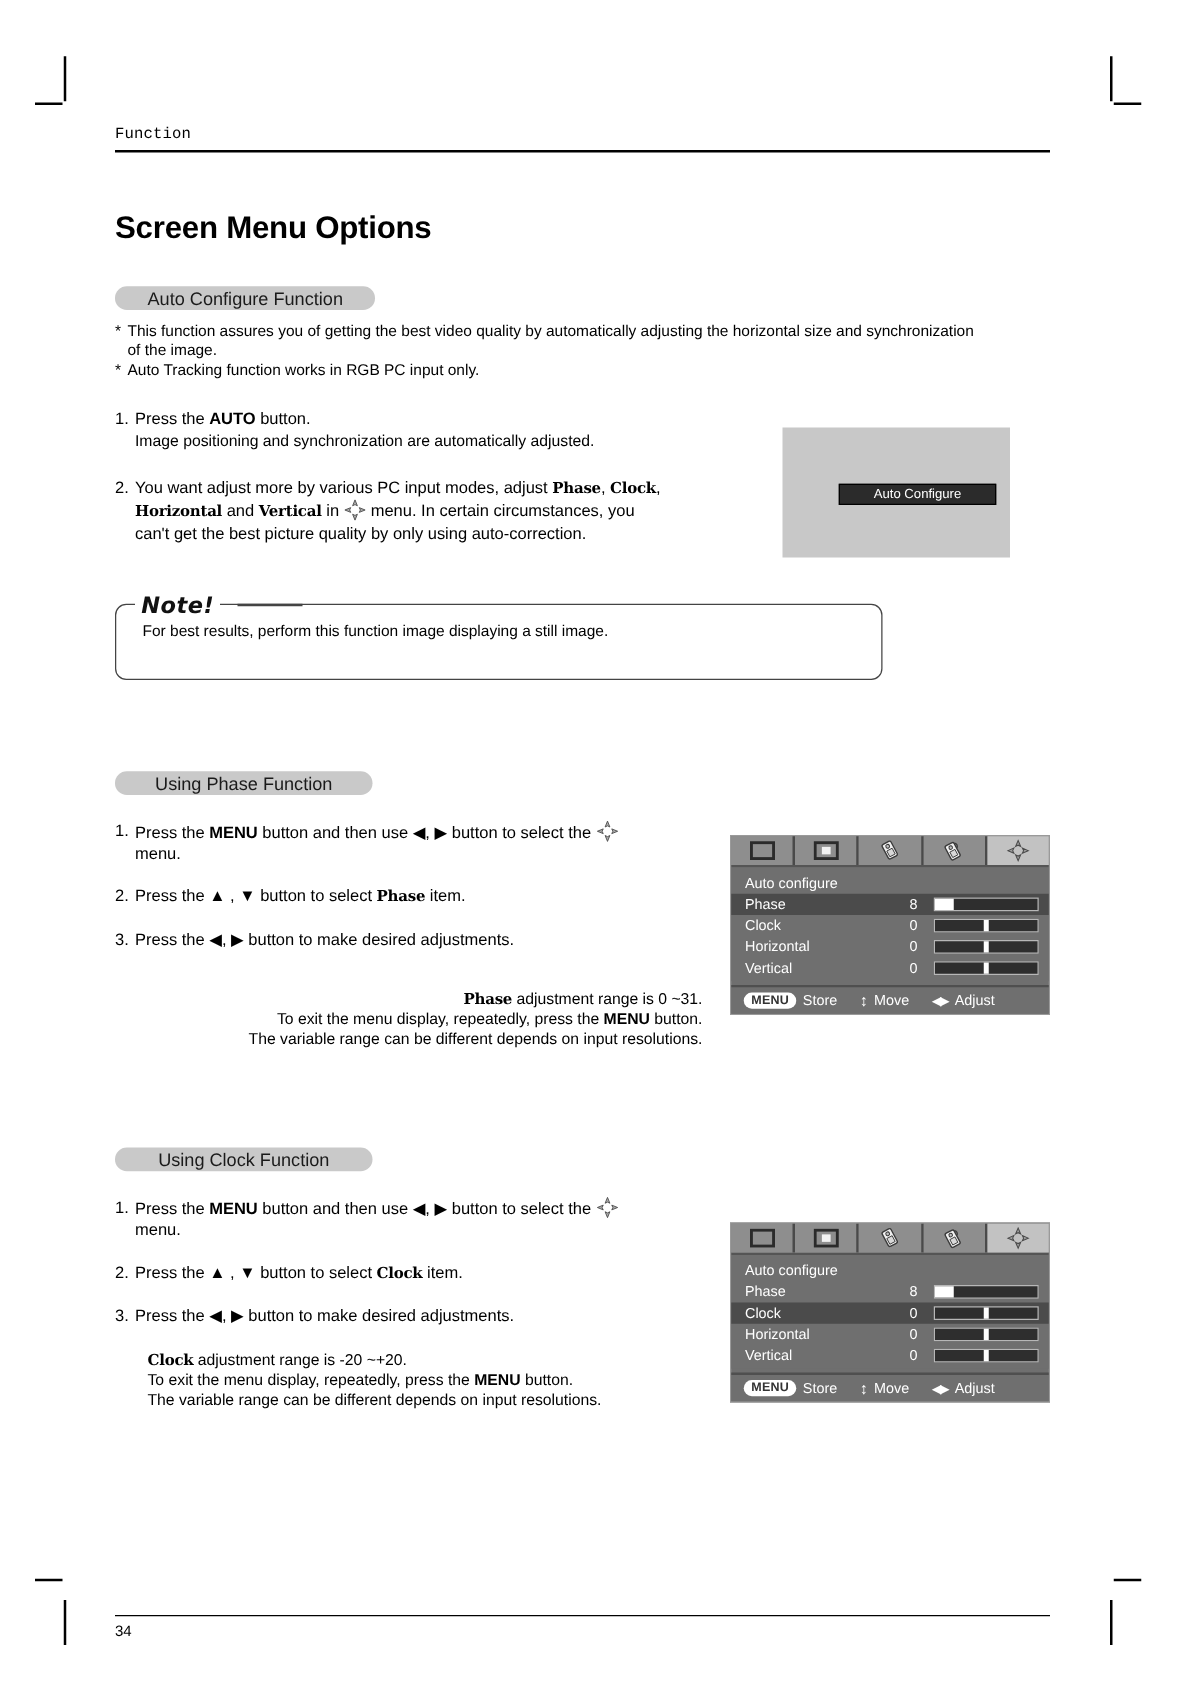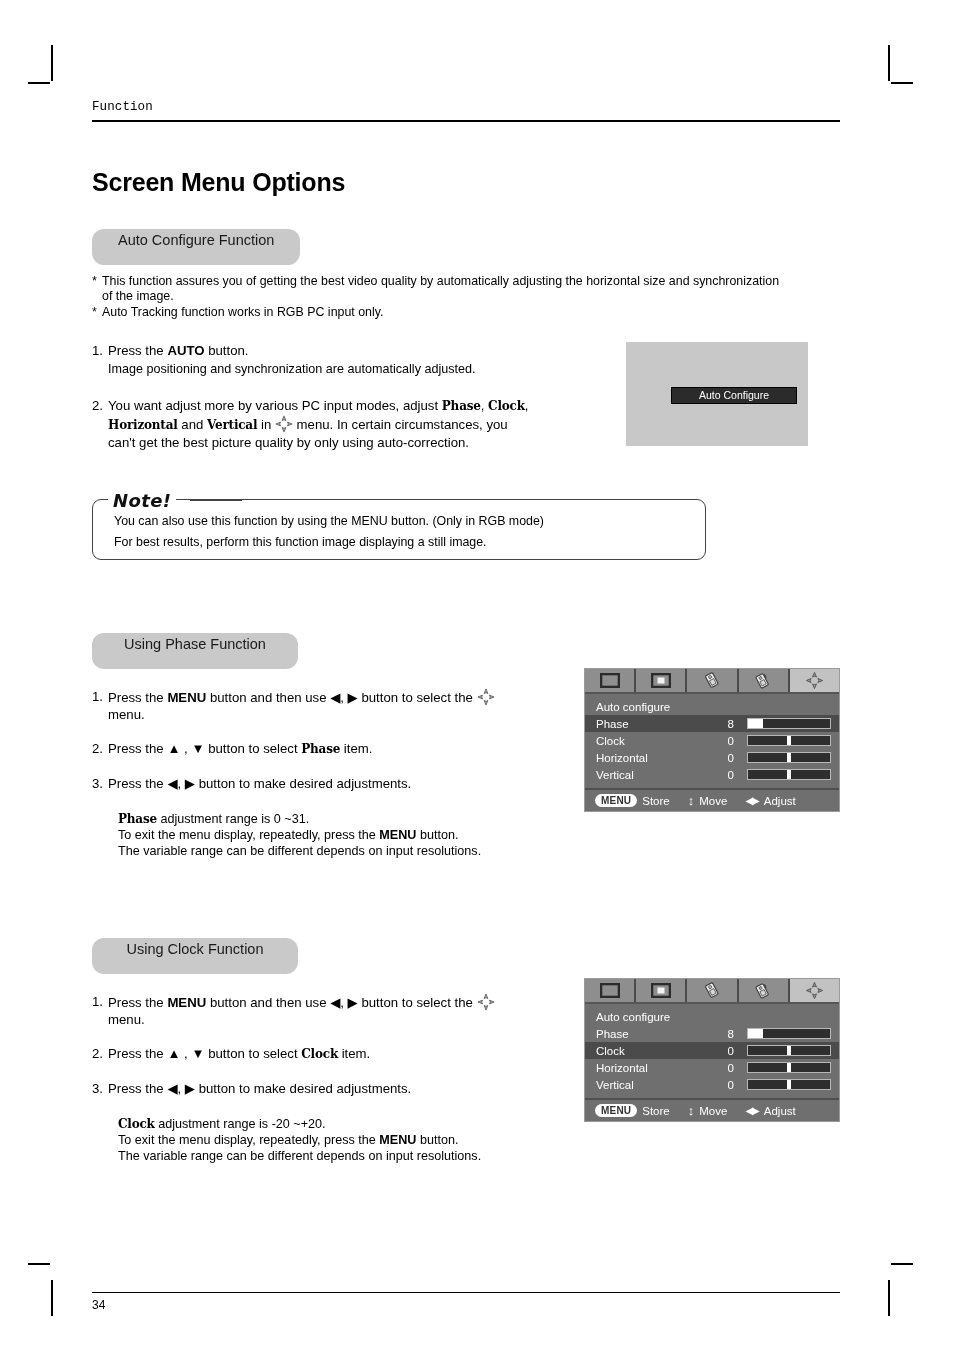--- a/index.html
+++ b/index.html
@@ -49,21 +49,21 @@
     font-weight: bold;
     margin: 46px 0 0 0;
     letter-spacing: -0.2px;
   }
 
   
   .pill {
     display: inline-block;
     background: #c9c9c9;
     border-radius: 12px;
-    height: 36px;
+    height: 19px;
     line-height: 23px;
     font-size: 14.5px;
     color: #1a1a1a;
     padding: 0 26px 0 26px;
     min-width: 206px;
     text-align: center;
   }
 
   
   .bullets { margin-top: 9px; font-size: 12.4px; line-height: 15.6px; }
@@ -281,21 +281,20 @@
                 <path d="M19 10 L13.8 7.9 L14.8 10 L13.8 12.1 Z"></path>
               </g>
             </svg></span><span> menu. In certain circumstances, you</span><br>
         <span>can't get the best picture quality by only using auto-correction.</span>
       </span>
     </div>
   </div>
 
   <div class="note-wrap">
     <div class="note-box">
-      <div class="note-line">You can also use this function by using the MENU button. (Only in RGB mode)</div>
       <div class="note-line">For best results, perform this function image displaying a still image.</div>
     </div>
     <div class="note-label">Note!</div>
     <div class="note-dash"></div>
   </div>
 
   <div style="margin-top:73px;">
     <span class="pill">Using Phase Function</span>
   </div>
 
@@ -315,21 +314,21 @@
     <div class="step" style="margin-top:17px;">
       <span class="num">2.</span>
       <span class="txt"><span>Press the </span><span>▲ , ▼</span><span> button to select </span><span class="mono-b">Phase</span><span> item.</span></span>
     </div>
 
     <div class="step" style="margin-top:17px;">
       <span class="num">3.</span>
       <span class="txt"><span>Press the  </span><span>◀, ▶</span><span> button to make desired adjustments.</span></span>
     </div>
 
-    <div class="sub" style="margin-top:19px; margin-left:26px; line-height:16px;">
+    <div class="sub" style="margin-top:31px; margin-left:26px; line-height:16px;text-align:right;">
       <div><span class="mono-b">Phase</span><span> adjustment range is 0 ~31.</span></div>
       <div><span>To exit the menu display, repeatedly, press the </span><b>MENU</b><span> button.</span></div>
       <div>The variable range can be different depends on input resolutions.</div>
     </div>
   </div>
 
   <div style="margin-top:79px;">
     <span class="pill">Using Clock Function</span>
   </div>
 

